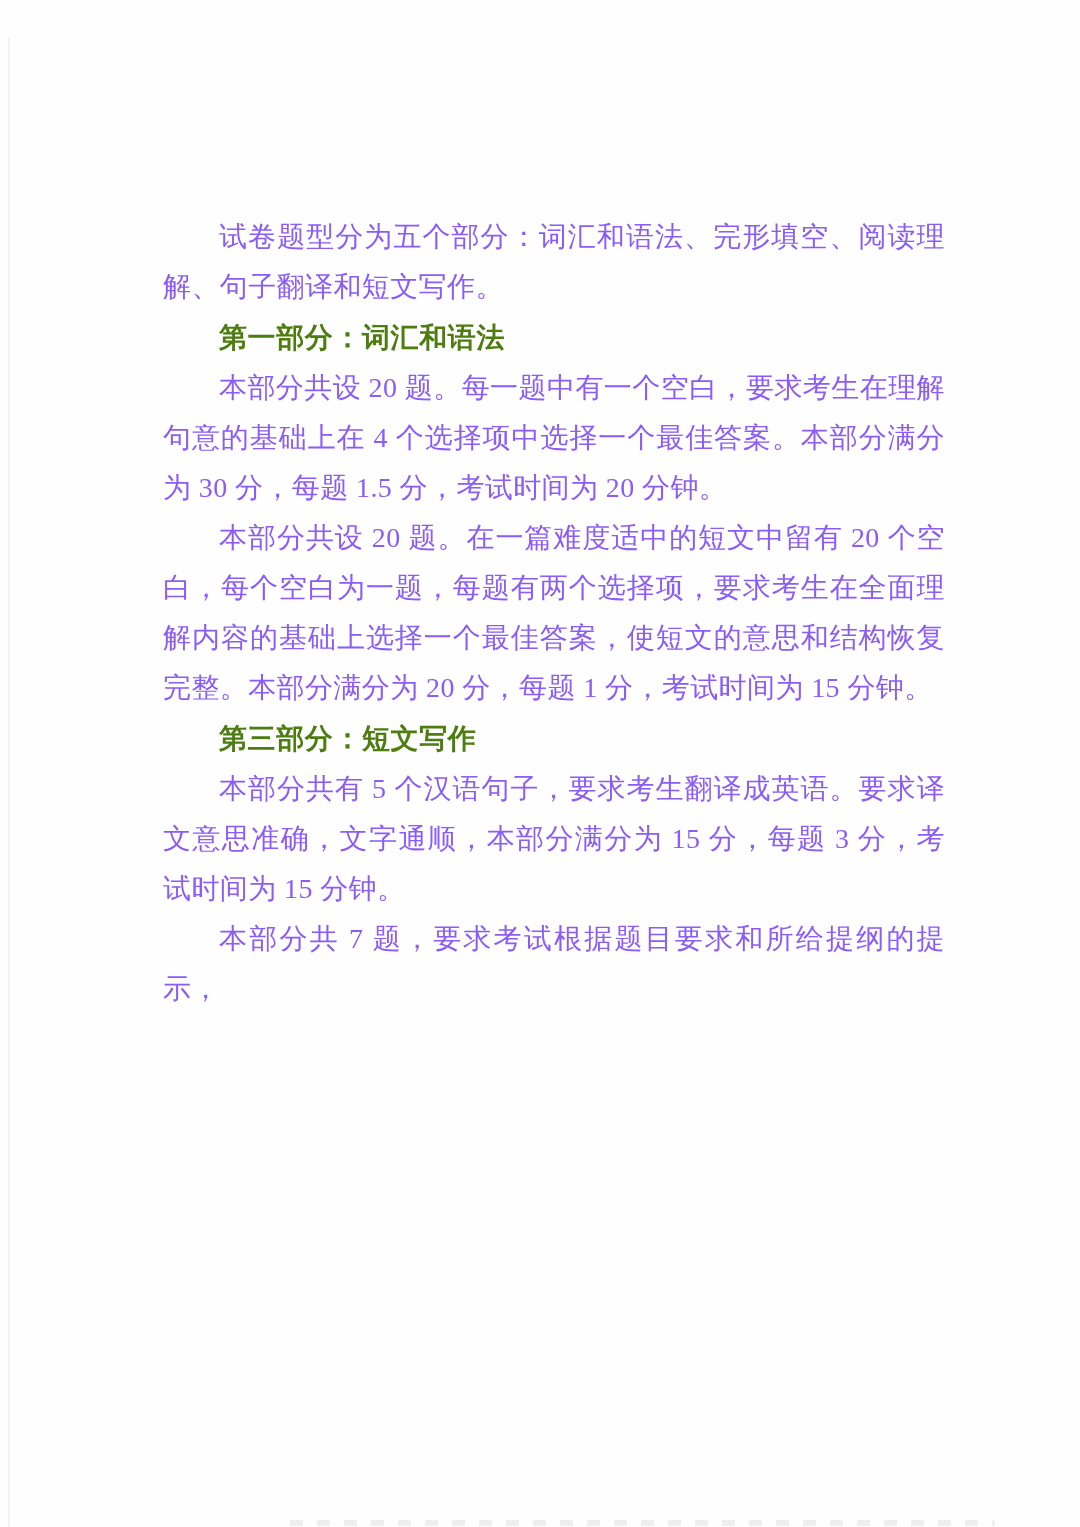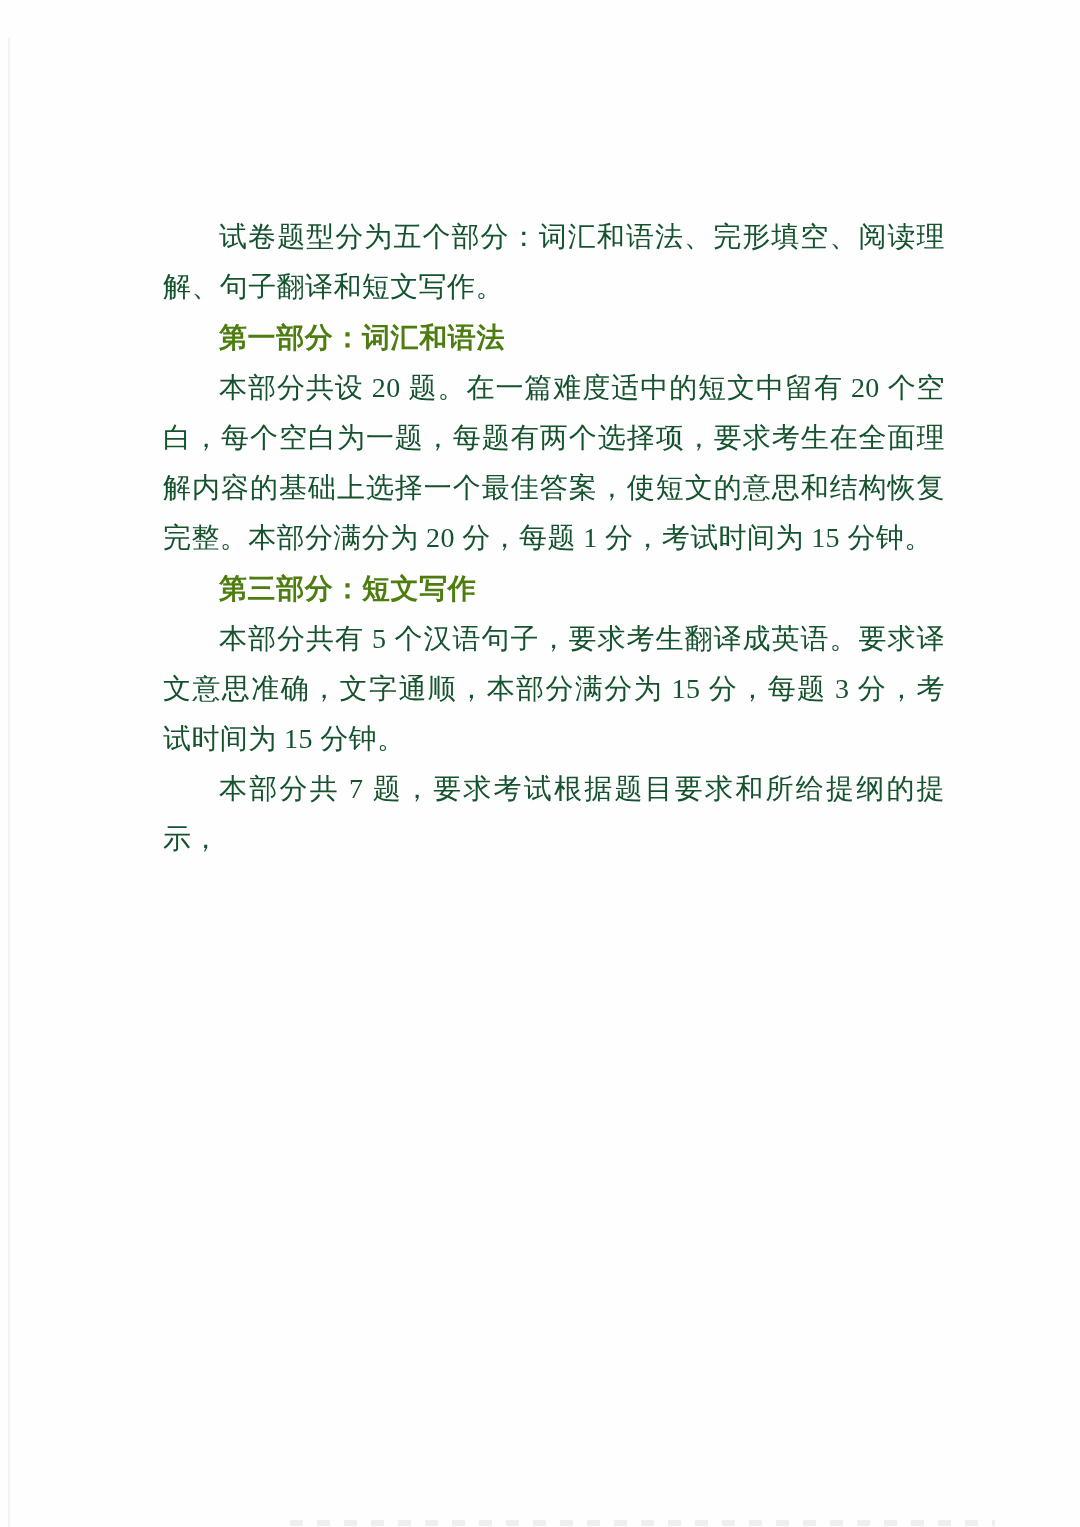--- a/index.html
+++ b/index.html
@@ -31,21 +31,21 @@
     top: 212px;
     width: 782px;
   }
   p.body-para {
     margin: 0;
     font-size: 28px;
     line-height: 50px;
     text-align: justify;
     text-indent: 2em;
     letter-spacing: 0.4px;
-    color: #14532d;
+    color: #8b5cf6;
   }
   h2.section-heading {
     margin: 0;
     font-size: 28px;
     line-height: 51px;
     font-family: "Liberation Sans", "DejaVu Sans", sans-serif;
     font-weight: bold;
     text-indent: 2em;
     letter-spacing: 0.6px;
     color: #4d7c0f;
@@ -70,20 +70,21 @@
 
 <div class="page">
 
   <div class="scan-line"></div>
 
   <div class="content">
 
     <p class="body-para">试卷题型分为五个部分：词汇和语法、完形填空、阅读理解、句子翻译和短文写作。</p>
 
     <h2 class="section-heading">第一部分：词汇和语法</h2>
+    <p class="body-para">本部分共设 20 题。每一题中有一个空白，要求考生在理解句意的基础上在 4 个选择项中选择一个最佳答案。本部分满分为 30 分，每题 1.5 分，考试时间为 20 分钟。</p>
 
     <p class="body-para">本部分共设 20 题。在一篇难度适中的短文中留有 20 个空白，每个空白为一题，每题有两个选择项，要求考生在全面理解内容的基础上选择一个最佳答案，使短文的意思和结构恢复完整。本部分满分为 20 分，每题 1 分，考试时间为 15 分钟。</p>
 
     <h2 class="section-heading">第三部分：短文写作</h2>
 
     <p class="body-para">本部分共有 5 个汉语句子，要求考生翻译成英语。要求译文意思准确，文字通顺，本部分满分为 15 分，每题 3 分，考试时间为 15 分钟。</p>
 
     <p class="body-para">本部分共 7 题，要求考试根据题目要求和所给提纲的提示，</p>
 
   </div>

